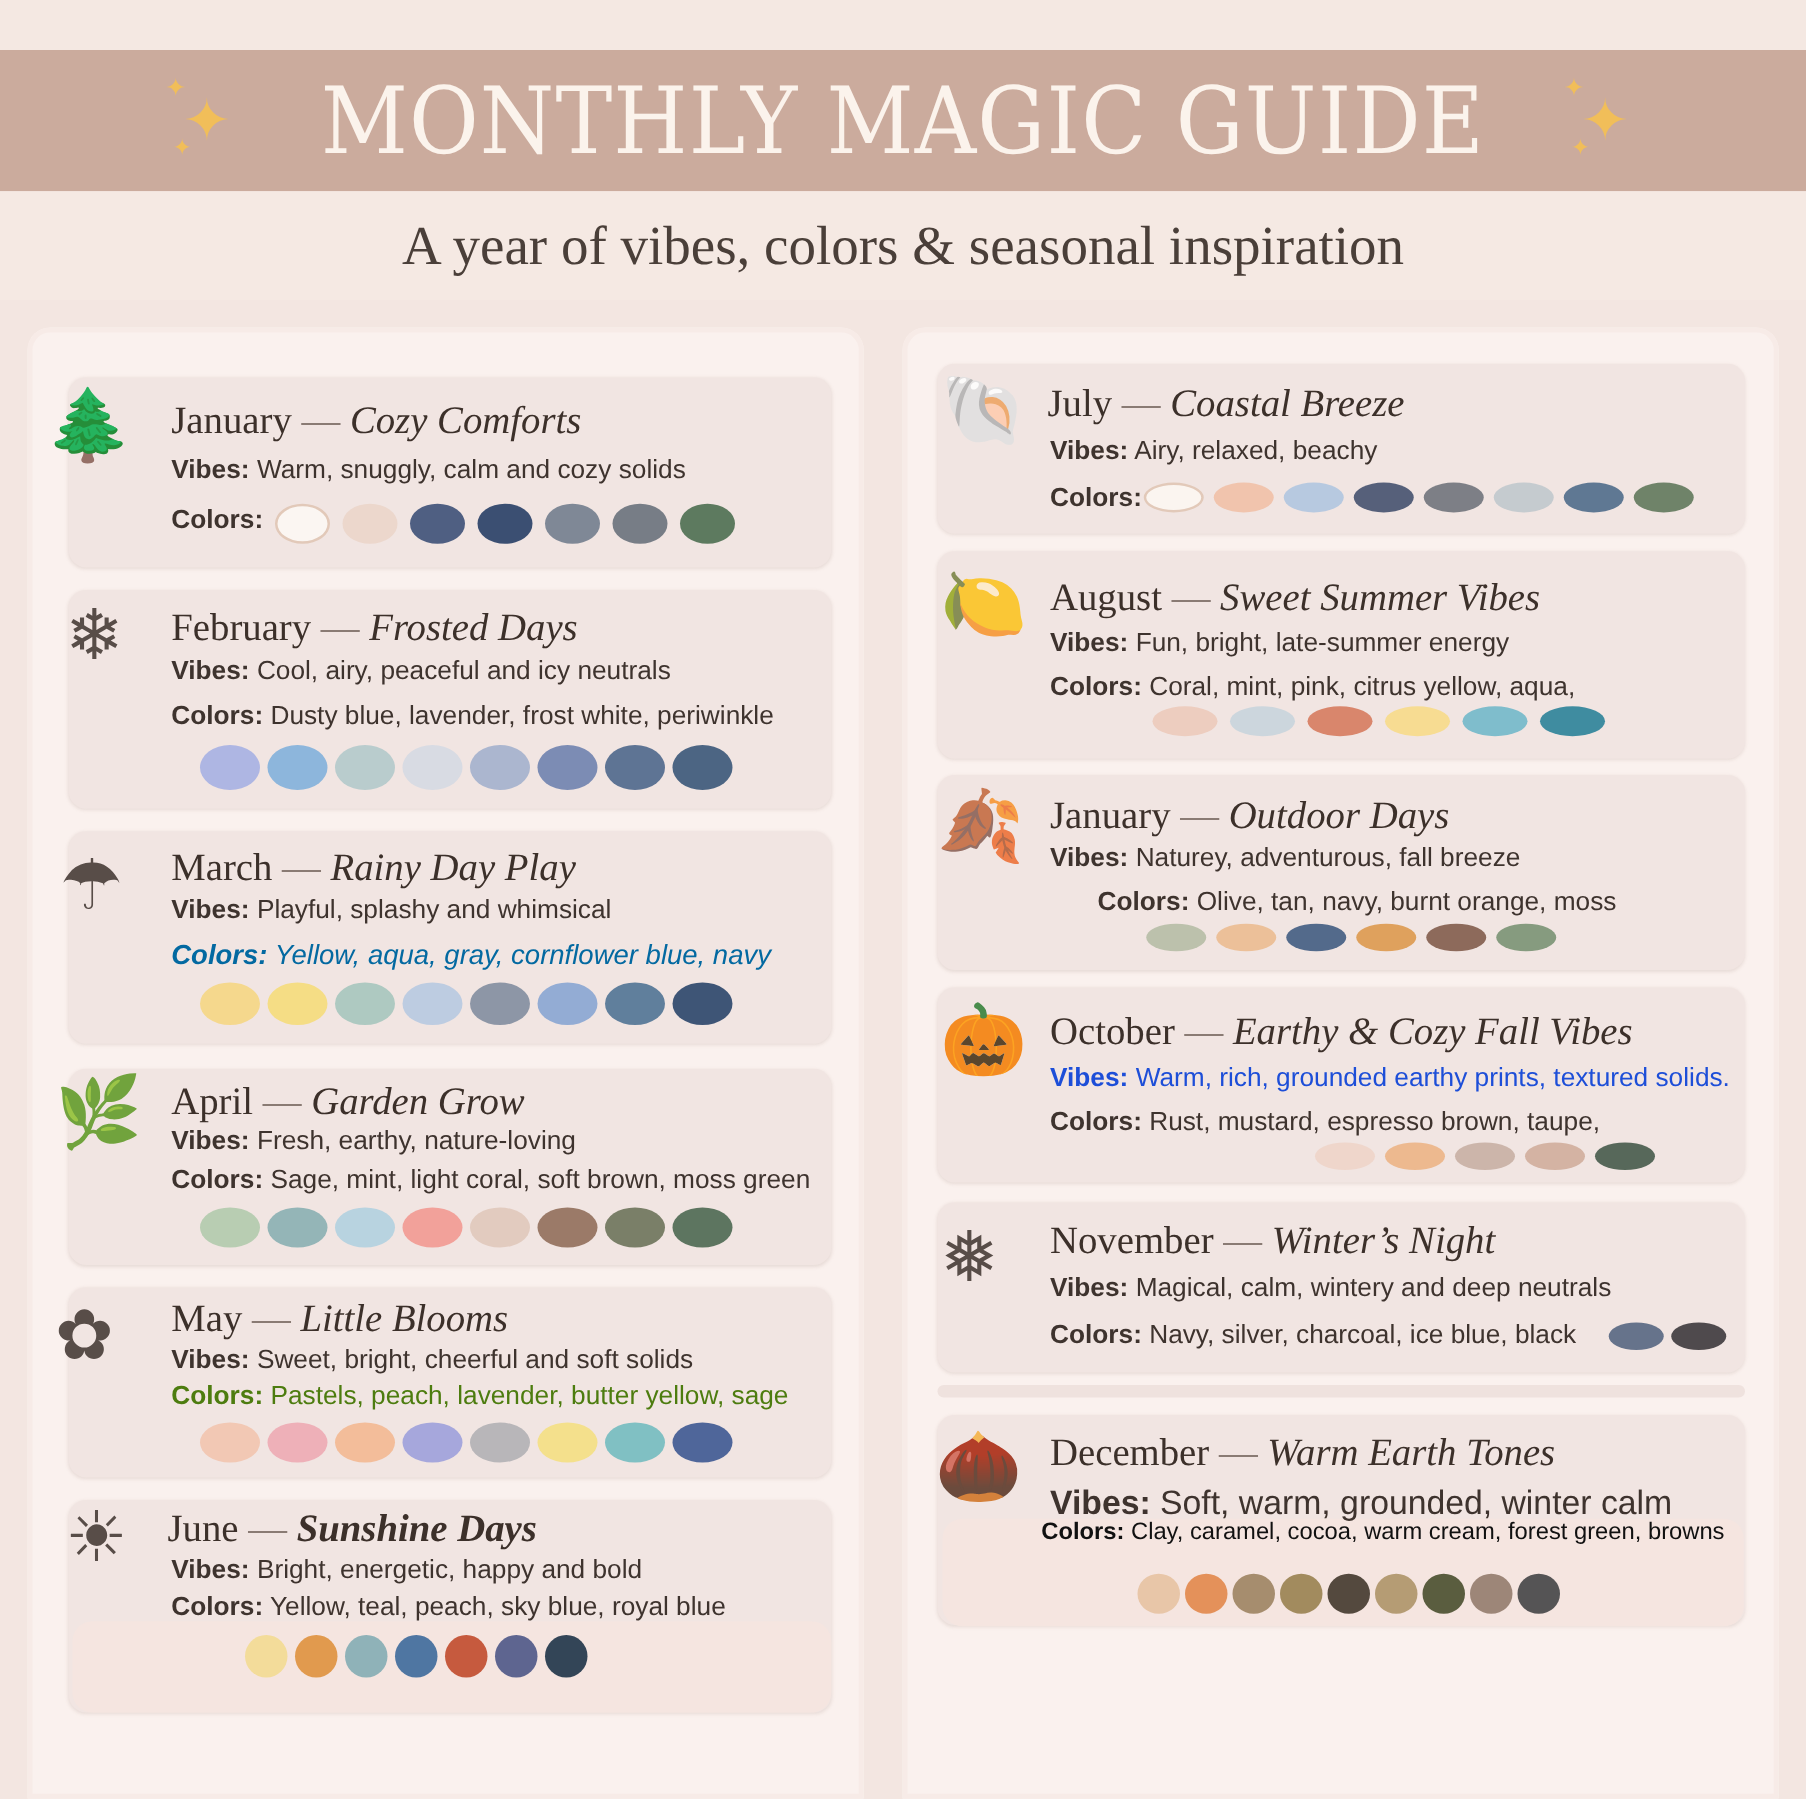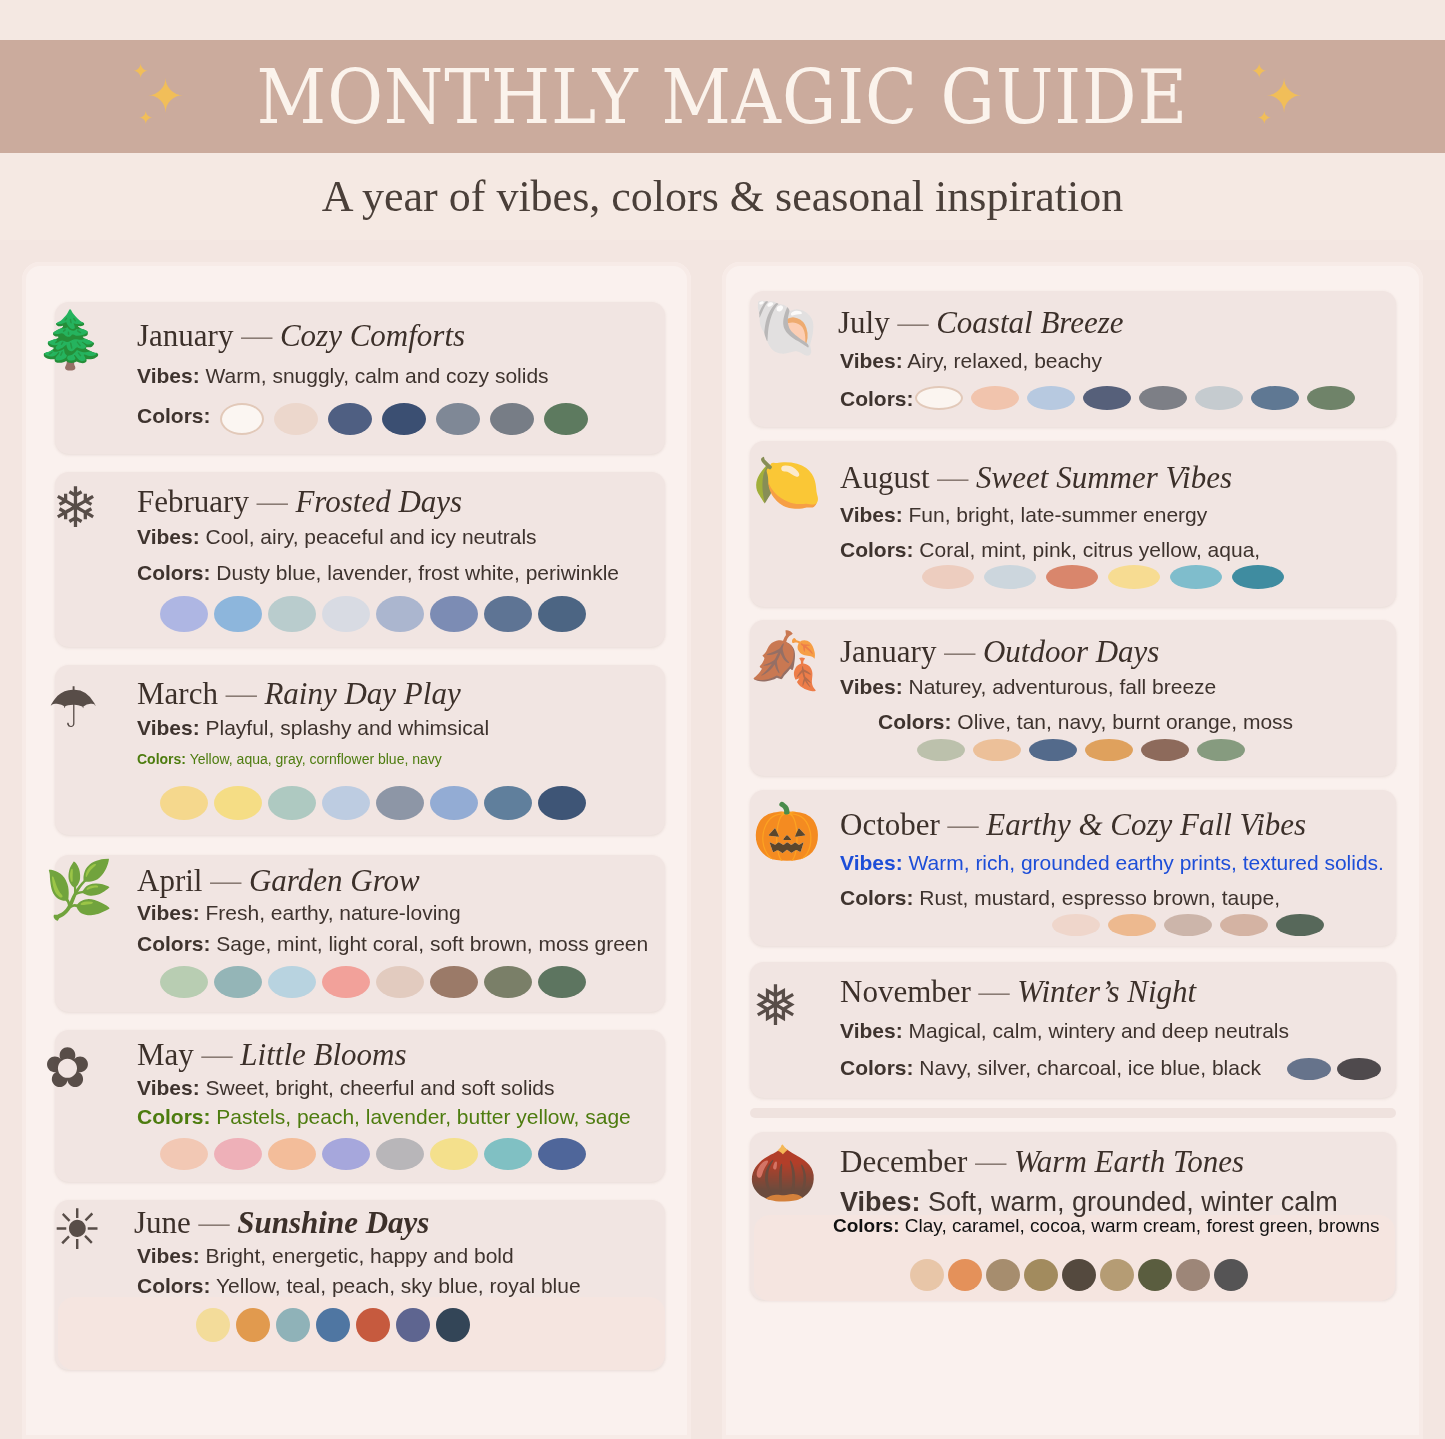--- a/index.html
+++ b/index.html
@@ -108,21 +108,21 @@
       <div class="sw" style="width: 48px; height: 36px; border-radius: 50%; background: rgb(216, 219, 227);"></div>
       <div class="sw" style="width: 48px; height: 36px; border-radius: 50%; background: rgb(171, 182, 207);"></div>
       <div class="sw" style="width: 48px; height: 36px; border-radius: 50%; background: rgb(124, 140, 180);"></div>
       <div class="sw" style="width: 48px; height: 36px; border-radius: 50%; background: rgb(94, 116, 148);"></div>
       <div class="sw" style="width: 48px; height: 36px; border-radius: 50%; background: rgb(76, 101, 131);"></div>
     </div>
     <div class="card" style="left: 55px; top: 665px; width: 610px; height: 170px;"></div>
     <span class="icon" style="position: absolute; left: 48px; top: 680px; font-size: 56px; line-height: 1; opacity: 0.85;">☂</span>
     <div class="title" style="position: absolute; left: 137px; top: 676px; font-family: &quot;Liberation Serif&quot;, serif; font-size: 31px; color: rgb(60, 48, 42); white-space: nowrap;"><span>March</span><span style="color: rgb(138, 123, 116);"> — </span><span style="font-style: italic;">Rainy Day Play</span></div>
     <div class="line" style="position: absolute; left: 137px; top: 716px; font-size: 21px; white-space: nowrap; color: rgb(62, 51, 46);"><b>Vibes:</b> <span>Playful, splashy and whimsical</span></div>
-    <div class="line" style="position: absolute; left: 137px; top: 751px; font-size: 14px; white-space: nowrap; color: #4d7c0f;"><b>Colors:</b> <span>Yellow, aqua, gray, cornflower blue, navy</span></div>
+    <div class="line" style="position: absolute; left: 137px; top: 751px; font-size: 22px; white-space: nowrap; color: #0369a1; font-style: italic;"><b>Colors:</b> <span>Yellow, aqua, gray, cornflower blue, navy</span></div>
     <div class="swatches" style="position: absolute; left: 160px; top: 786px; display: flex; gap: 6px;">
       <div class="sw" style="width: 48px; height: 34px; border-radius: 50%; background: rgb(245, 216, 141);"></div>
       <div class="sw" style="width: 48px; height: 34px; border-radius: 50%; background: rgb(245, 221, 133);"></div>
       <div class="sw" style="width: 48px; height: 34px; border-radius: 50%; background: rgb(174, 201, 193);"></div>
       <div class="sw" style="width: 48px; height: 34px; border-radius: 50%; background: rgb(189, 204, 225);"></div>
       <div class="sw" style="width: 48px; height: 34px; border-radius: 50%; background: rgb(141, 150, 166);"></div>
       <div class="sw" style="width: 48px; height: 34px; border-radius: 50%; background: rgb(147, 172, 212);"></div>
       <div class="sw" style="width: 48px; height: 34px; border-radius: 50%; background: rgb(96, 127, 156);"></div>
       <div class="sw" style="width: 48px; height: 34px; border-radius: 50%; background: rgb(62, 85, 118);"></div>
     </div>

